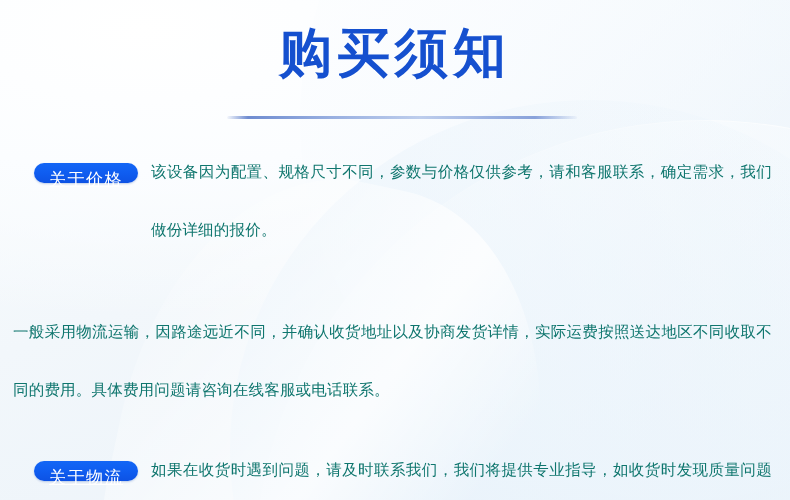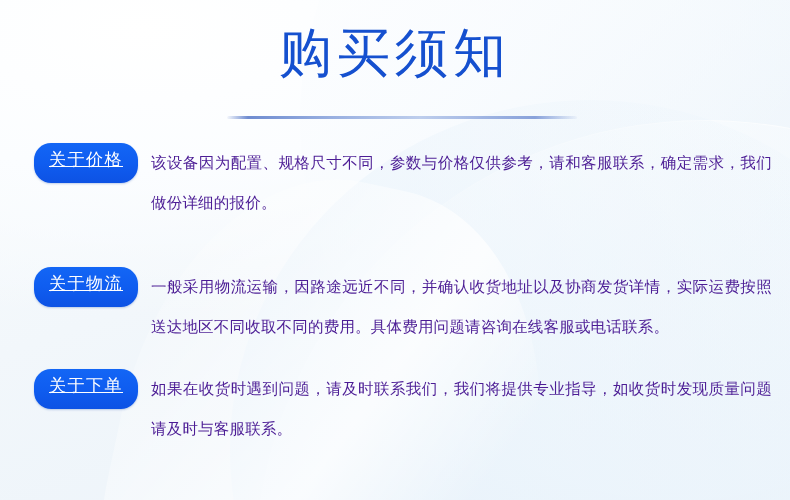--- a/index.html
+++ b/index.html
@@ -79,21 +79,21 @@
 
   
   .title {
     position: absolute;
     left: 0;
     top: 22px;
     width: 790px;
     text-align: center;
     font-size: 53px;
     line-height: 62px;
-    font-weight: normal;
+    font-weight: bold;
     letter-spacing: 5px;
     color: #1550cf;
     text-shadow: 0 1px 0 rgba(255,255,255,0.6);
     white-space: nowrap;
   }
   .divider {
     position: absolute;
     left: 227px;
     top: 116px;
     width: 350px;
@@ -117,42 +117,42 @@
   }
   .section {
     position: relative;
     display: flex;
     align-items: flex-start;
     margin-bottom: 22px;
   }
   .badge {
     flex: 0 0 auto;
     width: 104px;
-    height: 40px;
+    height: 20px;
     margin-left: 34px;
-    margin-top: 0;
+    margin-top: 20px;
     border-radius: 17px;
     background: linear-gradient(180deg, #1366f5 0%, #0f5df0 50%, #0d52e4 100%);
     box-shadow: 0 1px 2px rgba(20,70,170,0.25);
     color: #ffffff;
     font-size: 17px;
     line-height: 34px;
     text-align: center;
     letter-spacing: 1.5px;
     font-weight: normal;
     box-sizing: border-box;
     text-decoration: underline;
   }
   .body-text {
     flex: 1 1 auto;
     margin-left: 13px;
     margin-right: 18px;
     font-size: 15.5px;
-    line-height: 40px;
-    color: #4c1d95;
+    line-height: 58px;
+    color: #0f766e;
     letter-spacing: 0.2px;
     text-align: justify;
     text-justify: inter-character;
   }
 </style>
 </head>
 <body>
 
 <div id="canvas">
 
@@ -170,23 +170,22 @@
 
     <div class="section">
       <div class="badge">关于价格</div>
       <div class="body-text">该设备因为配置、规格尺寸不同，参数与价格仅供参考，请和客服联系，确定需求，我们做份详细的报价。</div>
     </div>
 
     <div class="section">
     </div>
 
     <div class="section">
-      <div class="badge">关于物流</div>
       <div class="body-text">一般采用物流运输，因路途远近不同，并确认收货地址以及协商发货详情，实际运费按照送达地区不同收取不同的费用。具体费用问题请咨询在线客服或电话联系。</div>
     </div>
 
     <div class="section">
-      <div class="badge">关于下单</div>
+      <div class="badge">关于物流</div>
       <div class="body-text">如果在收货时遇到问题，请及时联系我们，我们将提供专业指导，如收货时发现质量问题请及时与客服联系。</div>
     </div>
 
   </div>
 </div>
 
 </body></html>

